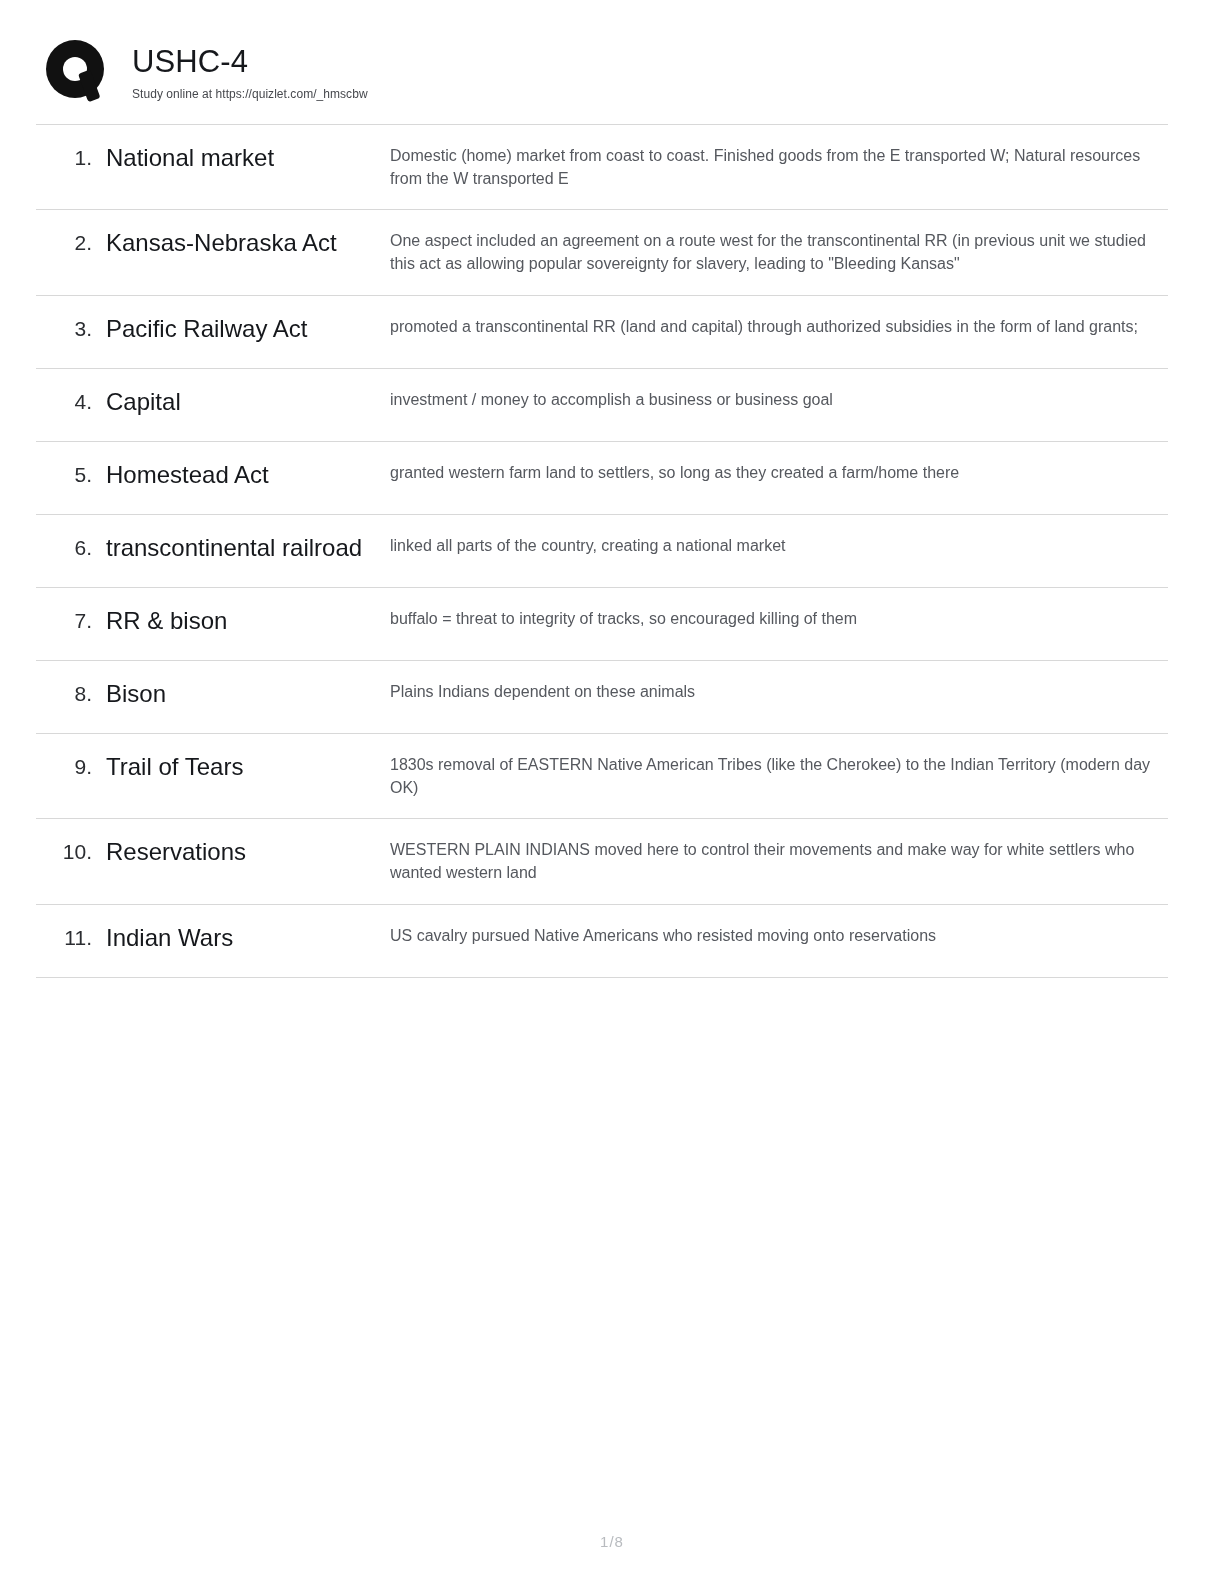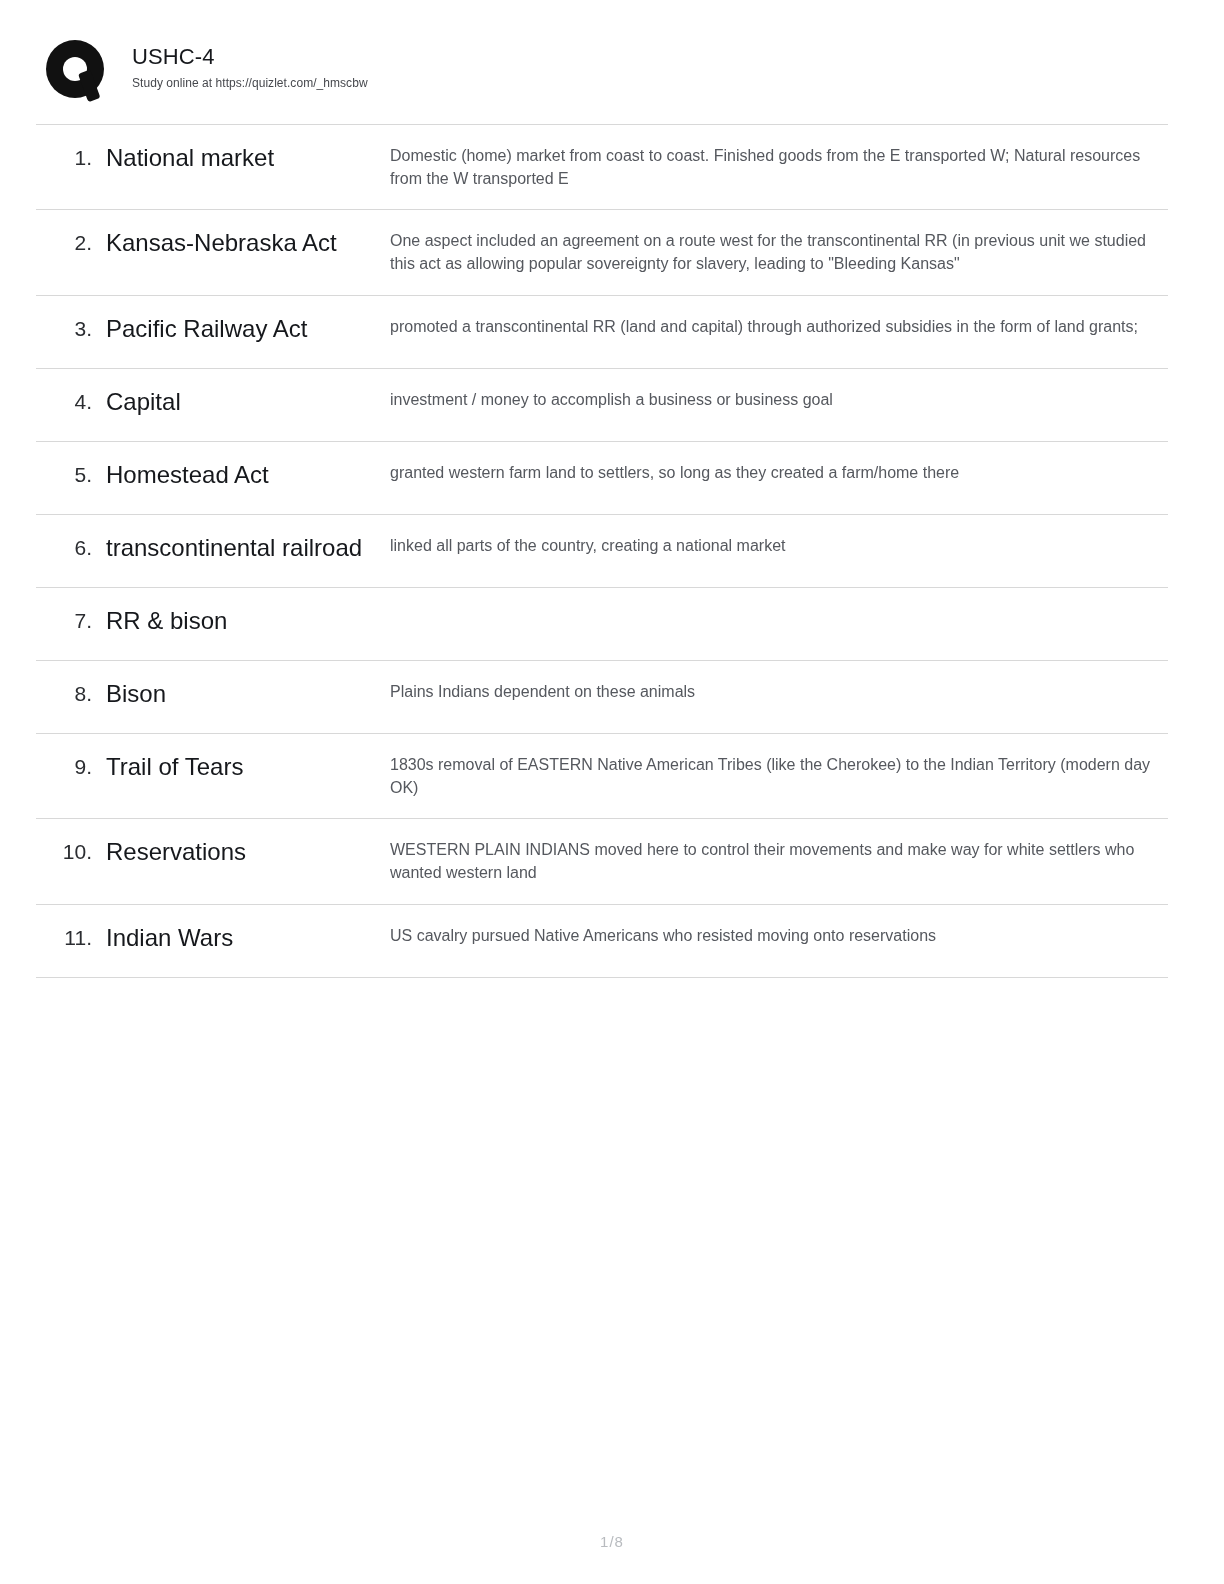--- a/index.html
+++ b/index.html
@@ -38,21 +38,21 @@
     margin-top: 2px;
   }
   .logo svg { display: block; }
   .header-text {
     display: flex;
     flex-direction: column;
     justify-content: flex-start;
     padding-top: 8px;
   }
   .doc-title {
-    font-size: 22px;
+    font-size: 31px;
     font-weight: 400;
     letter-spacing: 0.1px;
     color: #16181c;
     line-height: 1.15;
   }
   .doc-sub {
     margin-top: 7px;
     font-size: 12px;
     color: #46484d;
     font-weight: 400;
@@ -161,20 +161,21 @@
 
     <div class="row">
       <div class="num">6.</div>
       <div class="term">transcontinental railroad</div>
       <div class="def">linked all parts of the country, creating a national market</div>
     </div>
 
     <div class="row">
       <div class="num">7.</div>
       <div class="term">RR &amp; bison</div>
+      <div class="def">buffalo = threat to integrity of tracks, so encouraged killing of them</div>
     </div>
 
     <div class="row">
       <div class="num">8.</div>
       <div class="term">Bison</div>
       <div class="def">Plains Indians dependent on these animals</div>
     </div>
 
     <div class="row">
       <div class="num">9.</div>

